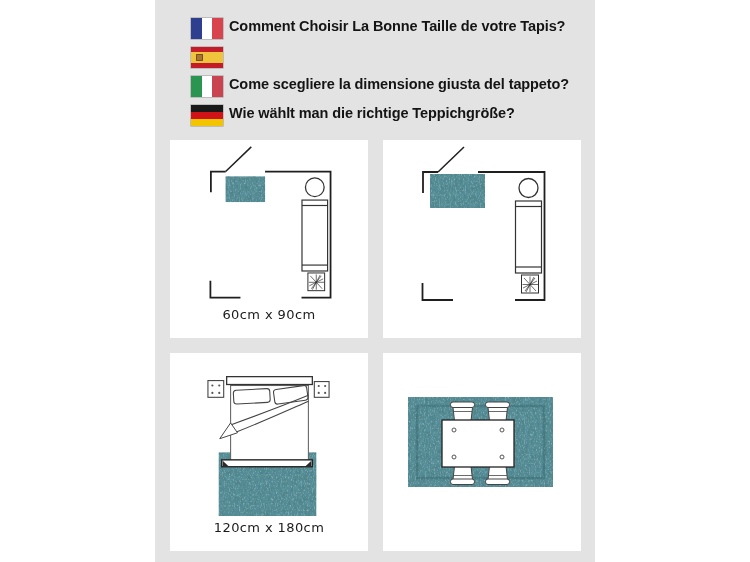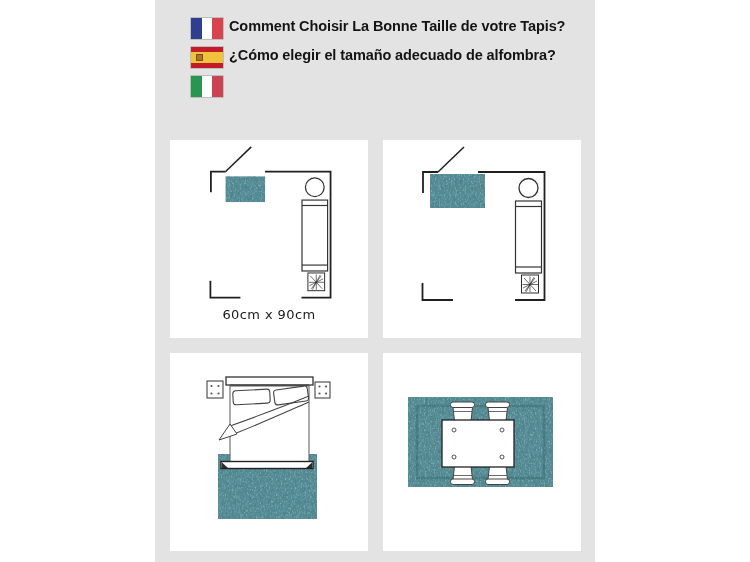--- a/index.html
+++ b/index.html
@@ -51,24 +51,28 @@
 <div class="stage">
   <div class="panel">
 
     <div class="header">
       <div class="lang-row">
         <span class="flag flag-france"></span>
         <span class="q">Comment Choisir La Bonne Taille de votre Tapis?</span>
       </div>
       <div class="lang-row">
         <span class="flag flag-spain"></span>
-        <span class="q">¿Cómo elegir el tamaño adecuado de alfombra?</span>
       </div>
       <div class="lang-row">
         <span class="flag flag-italy"></span>
+        <span class="q">Come scegliere la dimensione giusta del tappeto?</span>
+      </div>
+      <div class="lang-row">
+        <span class="flag flag-germany"></span>
+        <span class="q">Wie wählt man die richtige Teppichgröße?</span>
       </div>
     </div>
 
     <div class="grid">
 
       <div class="card">
         <svg class="scene" viewBox="0 0 198 166">
           <g stroke="#1f1f1f" stroke-width="1.8" fill="none">
             <path d="M40,53 L40,32 L55,32"></path>
             <path d="M55,32 L81,7" stroke-width="1.5"></path>
@@ -156,20 +160,21 @@
             <path d="M139,43 C112,54 88,63 60,73"></path>
             <path d="M139,49 C114,60 92,70 64,81"></path>
           </g>
           <polygon points="60,71 49,87 67,81" fill="#fff" stroke="#444" stroke-width="1"></polygon>
           <g>
             <rect x="51" y="108.5" width="92" height="7" fill="#fff" stroke="#222" stroke-width="1.4"></rect>
             <polygon points="52,109.5 58,115 52,115" fill="#2b2b2b"></polygon>
             <polygon points="142,109.5 136,115 142,115" fill="#2b2b2b"></polygon>
           </g>
         </svg>
+        <div class="size-label">120cm x 180cm</div>
       </div>
 
       <div class="card">
         <svg class="scene" viewBox="0 0 198 166">
           <g>
             <rect x="25" y="44" width="145" height="90" fill="#57909a"></rect>
             <rect x="25" y="44" width="145" height="90" filter="url(#rugNoise)"></rect>
             <rect x="25" y="44" width="145" height="90" filter="url(#rugNoiseLight)"></rect>
             <rect x="34" y="53" width="127" height="72" fill="none" stroke="#2f5c63" stroke-width="2.5" opacity="0.35"></rect>
           </g>

